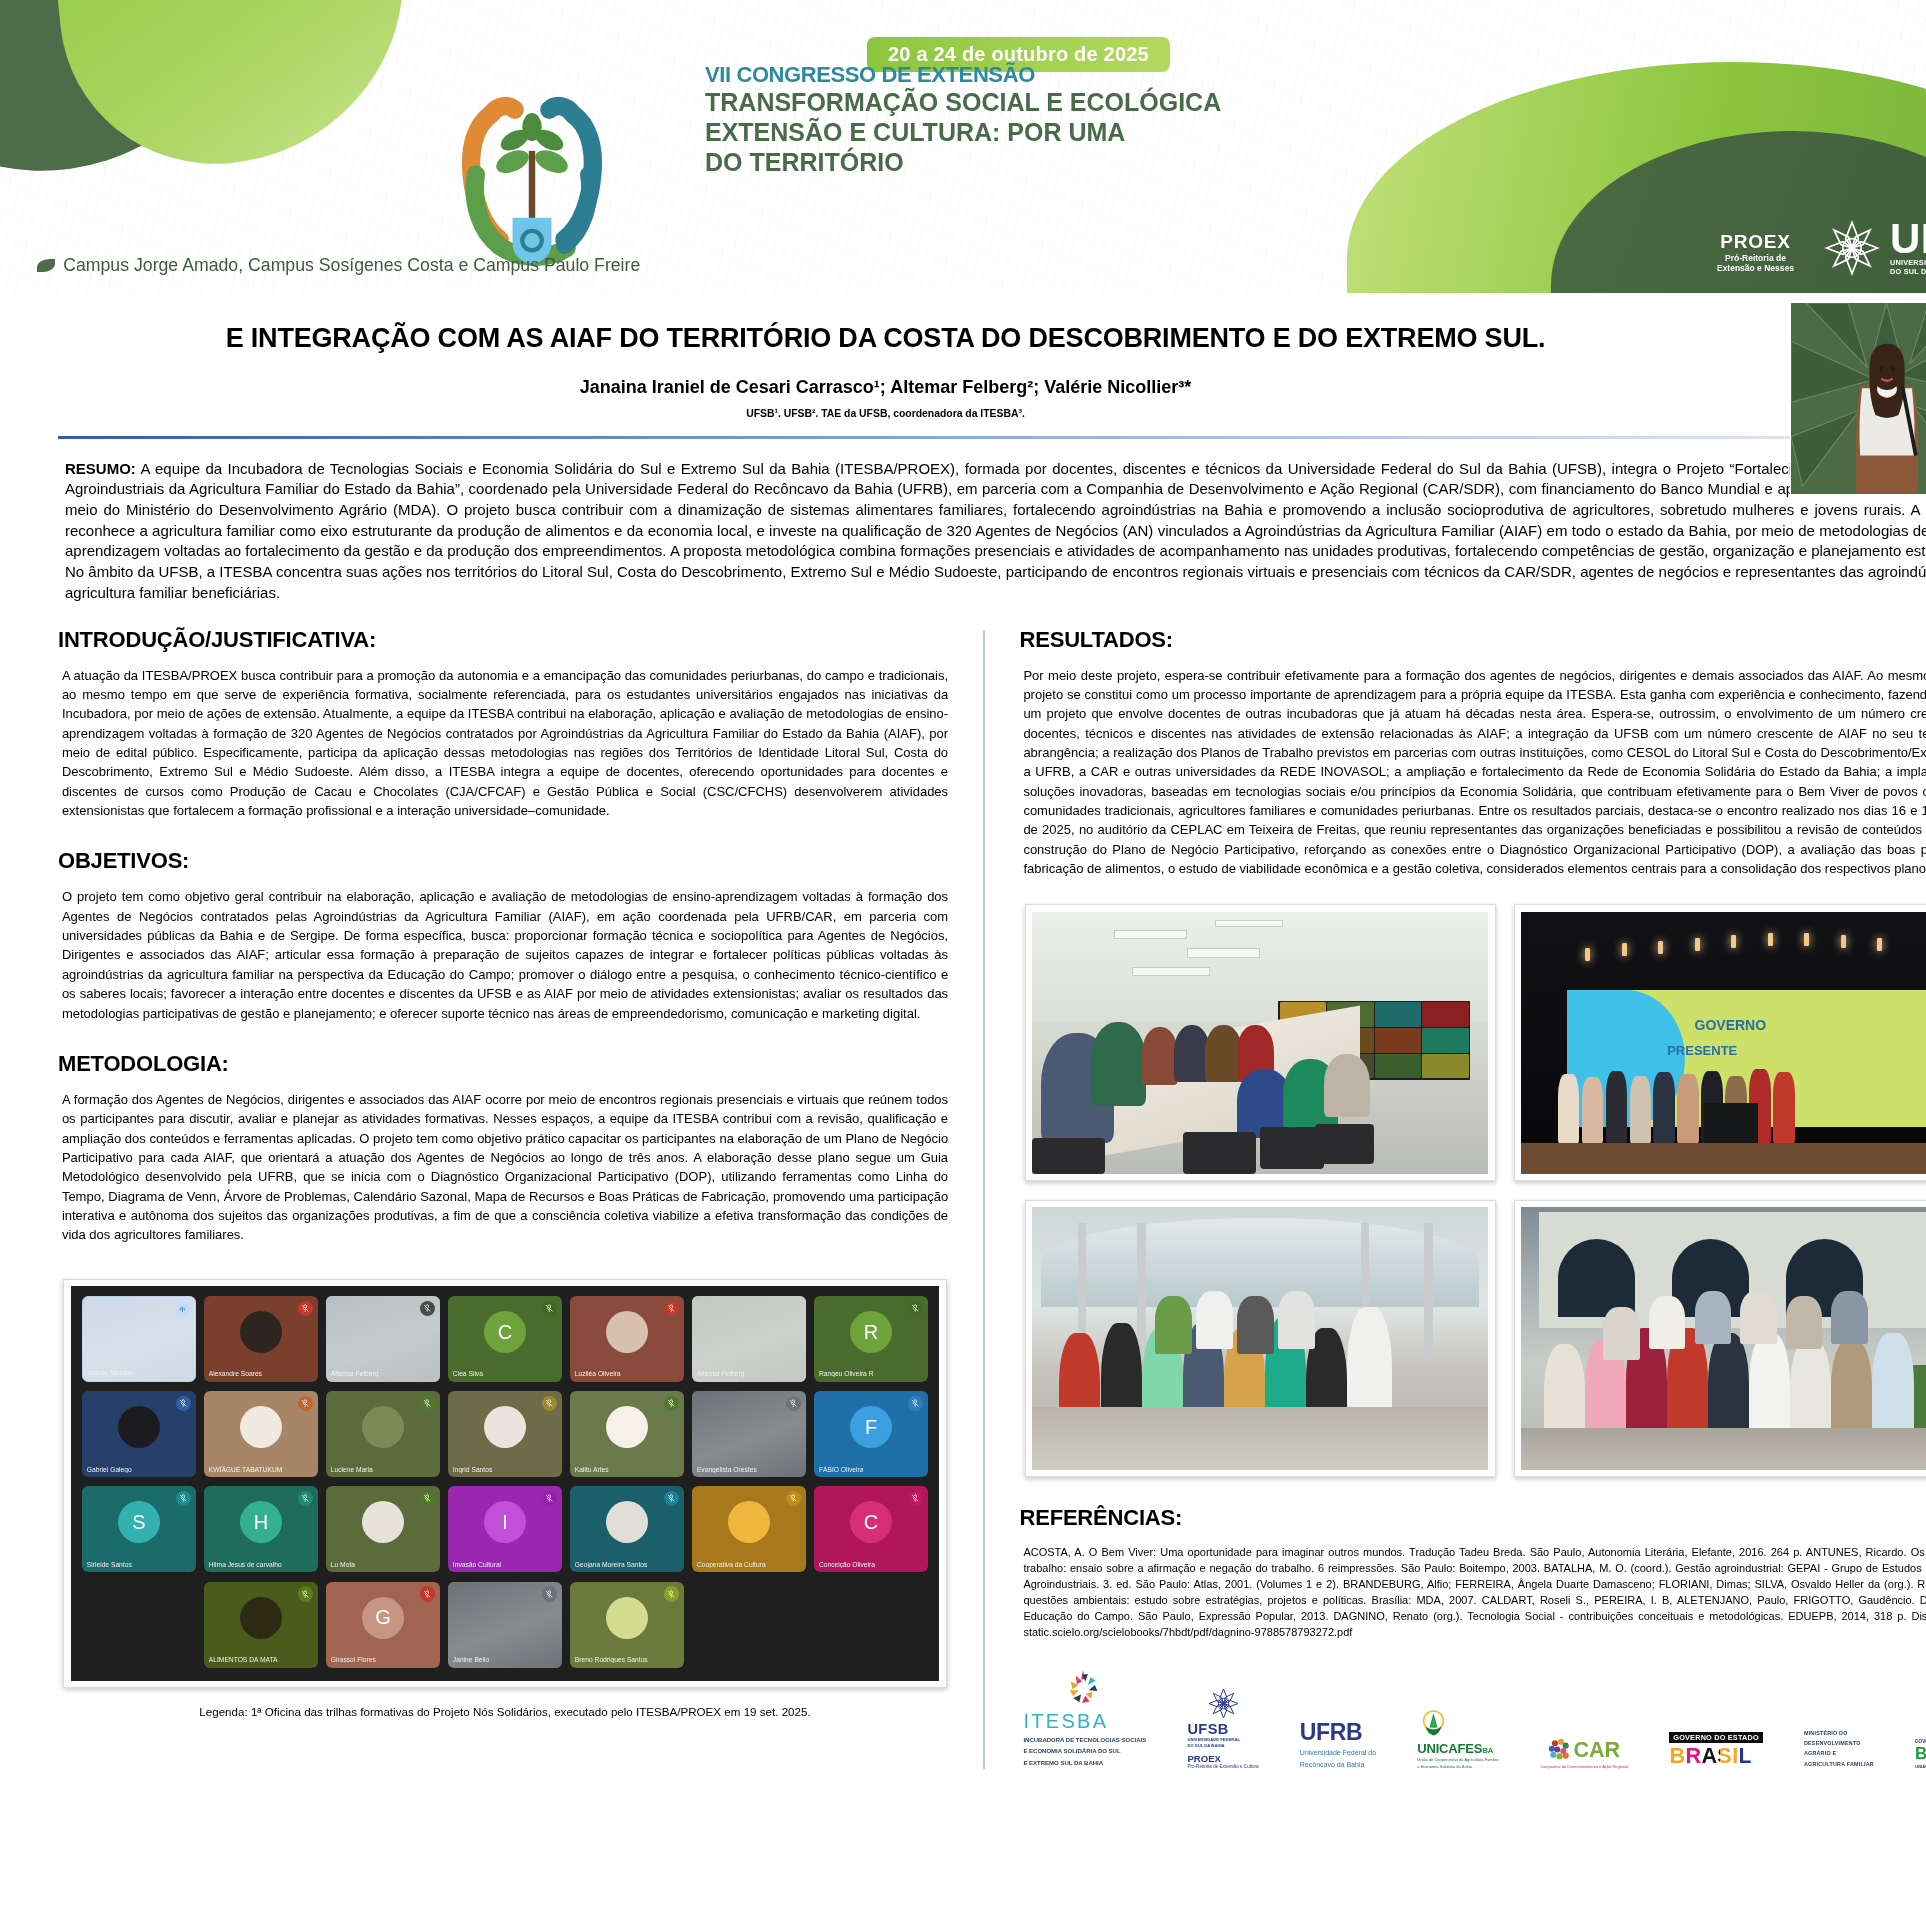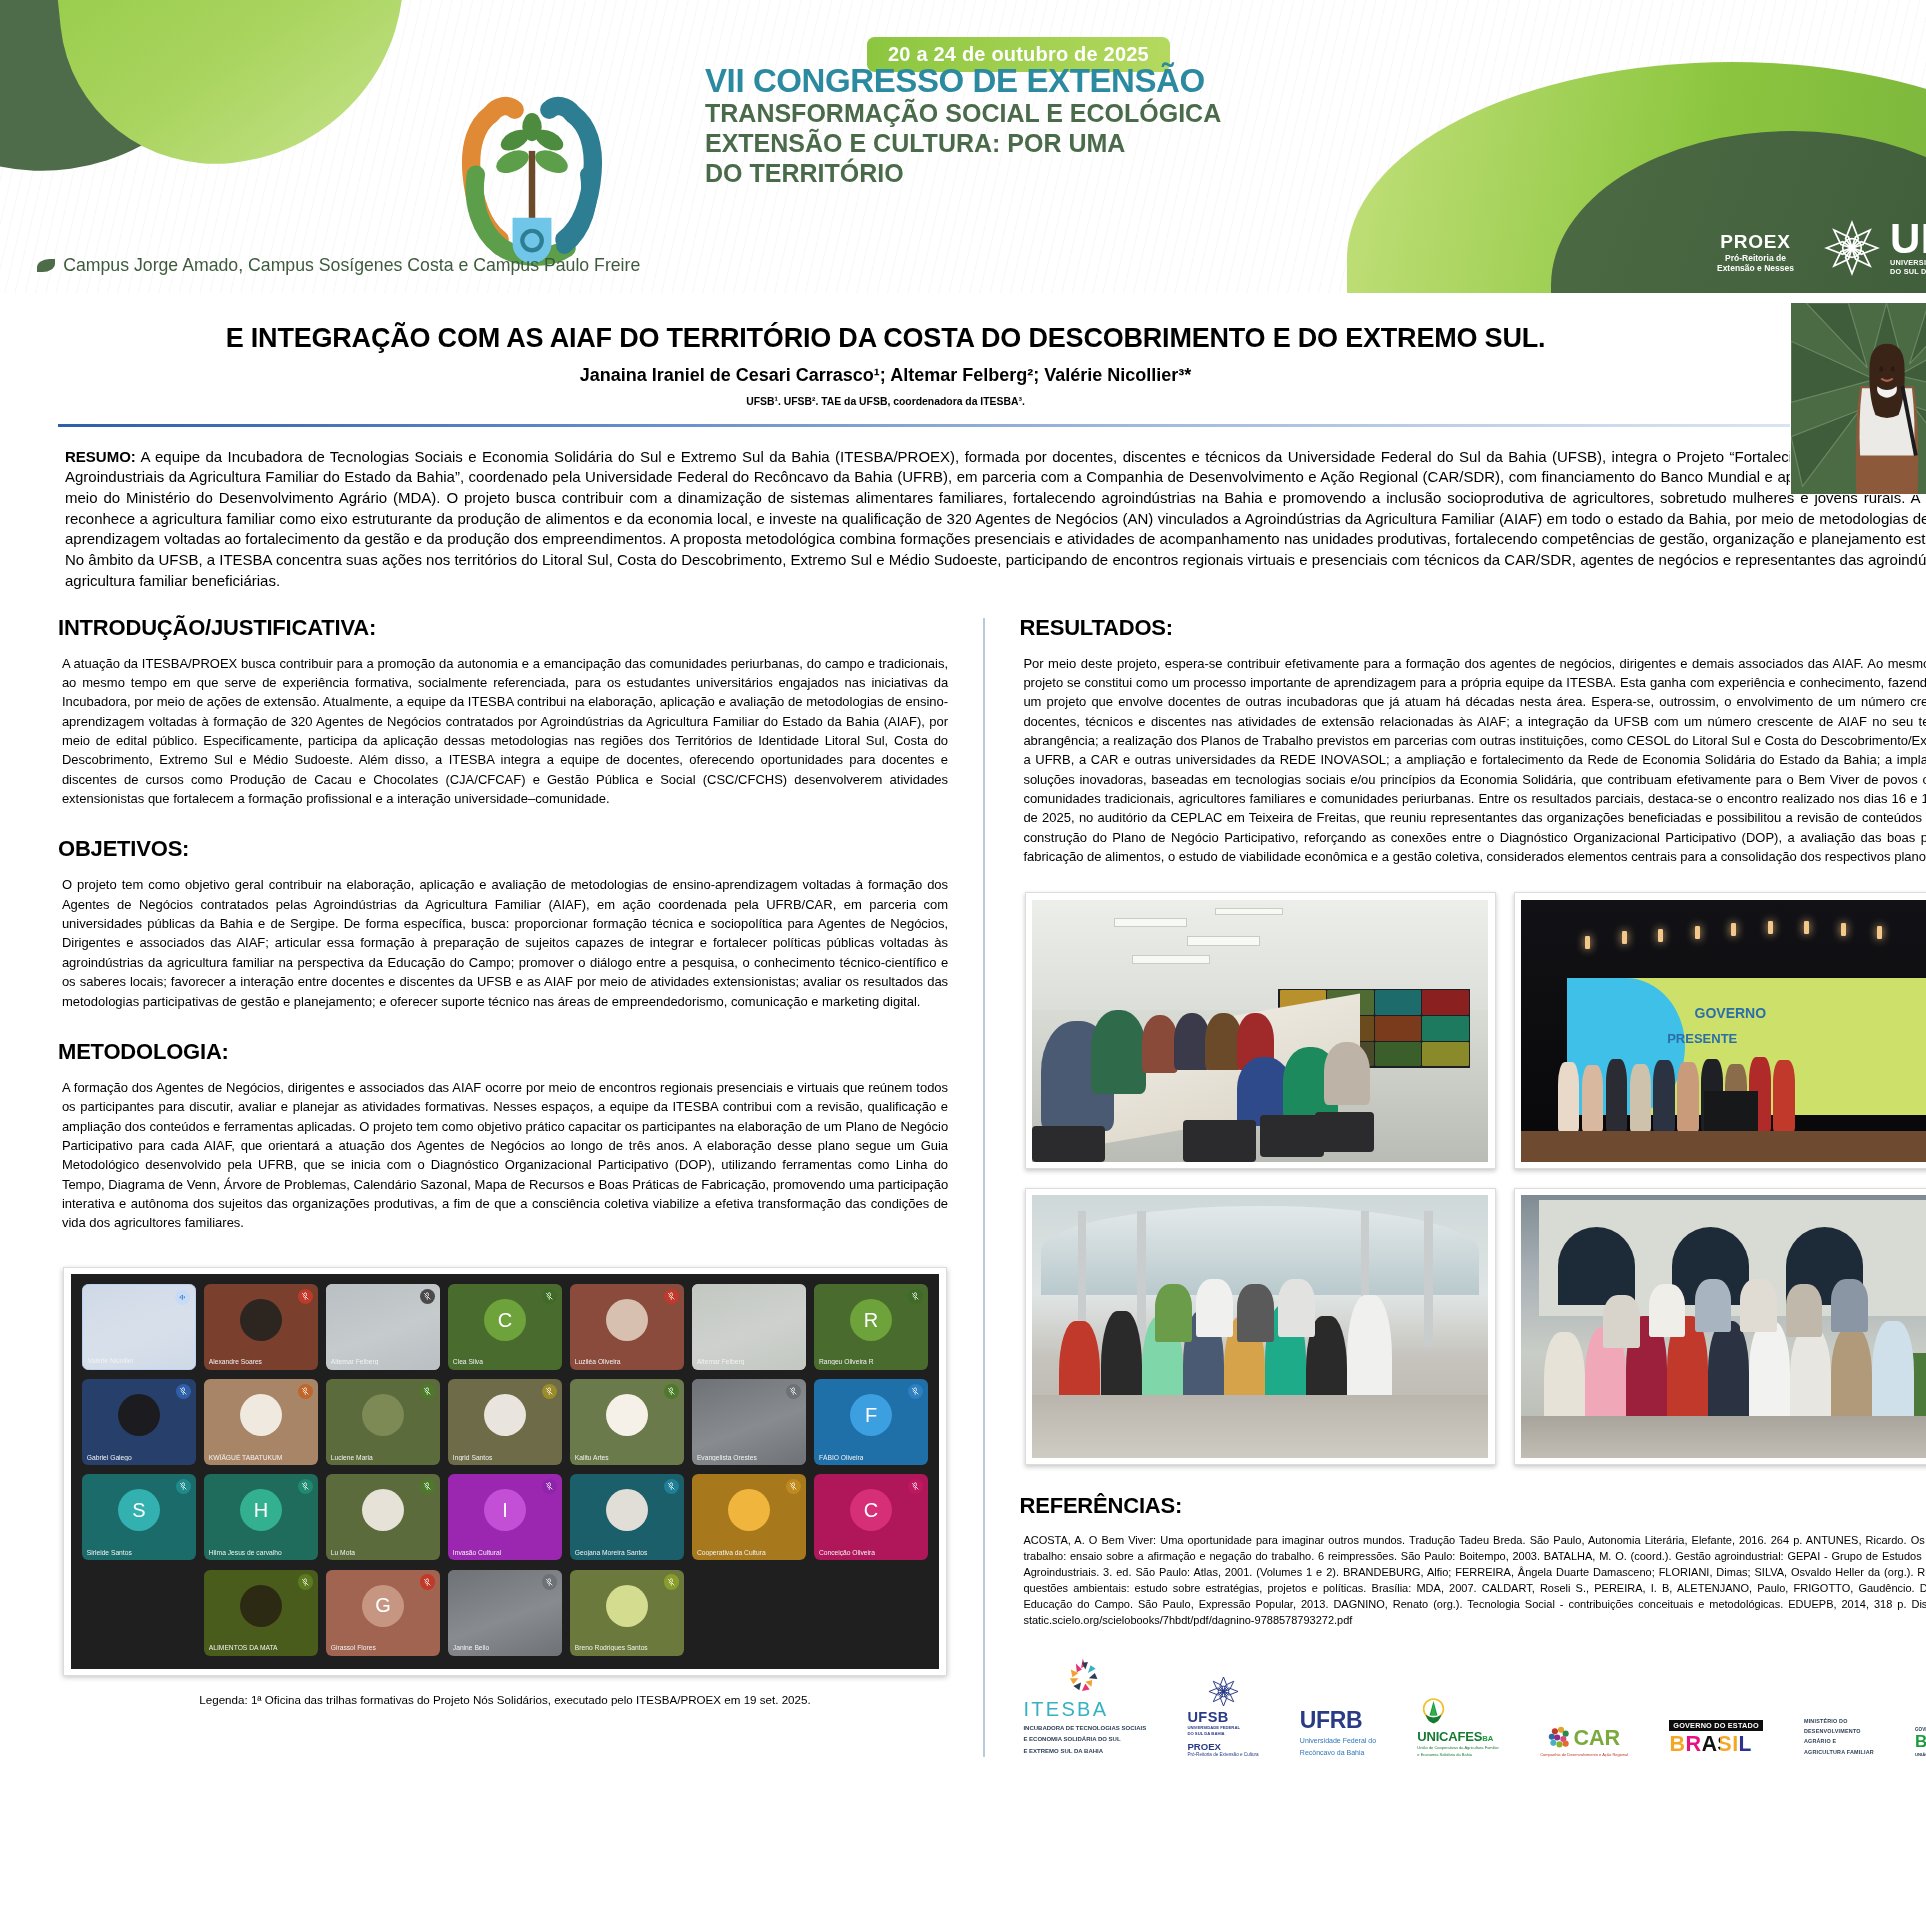--- a/index.html
+++ b/index.html
@@ -59,21 +59,21 @@
     color: #ffffff;
     font-size: 20px;
     font-weight: 700;
     letter-spacing: 0.2px;
     font-family: "Liberation Sans Narrow","Liberation Sans", sans-serif;
   }
   .congress-title {
     position: absolute; left: 705px; top: 64px; width: 847px;
   }
   .congress-title .l1 {
-    font-size: 33px; font-weight: 800; color: #2c8aa0; letter-spacing: -0.4px;
+    font-size: 22px; font-weight: 800; color: #2c8aa0; letter-spacing: -0.4px;
     line-height: 1.0;
   }
   .congress-title .l2 {
     font-size: 25px; font-weight: 800; color: #4a6b4a; line-height: 1.08;
     margin-top: 3.1px;
   }
   .logo-emblem {
     position: absolute; left: 424px; top: 58px; width: 216px; height: 216px;
   }
   .campus-line {
@@ -109,21 +109,21 @@
     padding-right: 277px;
     text-align: center;
   }
   .poster-title {
     font-size: 27px;
     font-weight: 700;
     line-height: 1.32;
     letter-spacing: -0.2px;
   }
   .authors {
-    margin-top: 8px;
+    margin-top: 20px;
     font-size: 18px;
     font-weight: 700;
   }
   .affil {
     margin-top: 10px;
     font-size: 10.4px;
     font-weight: 700;
   }
 
   .author-photo {

